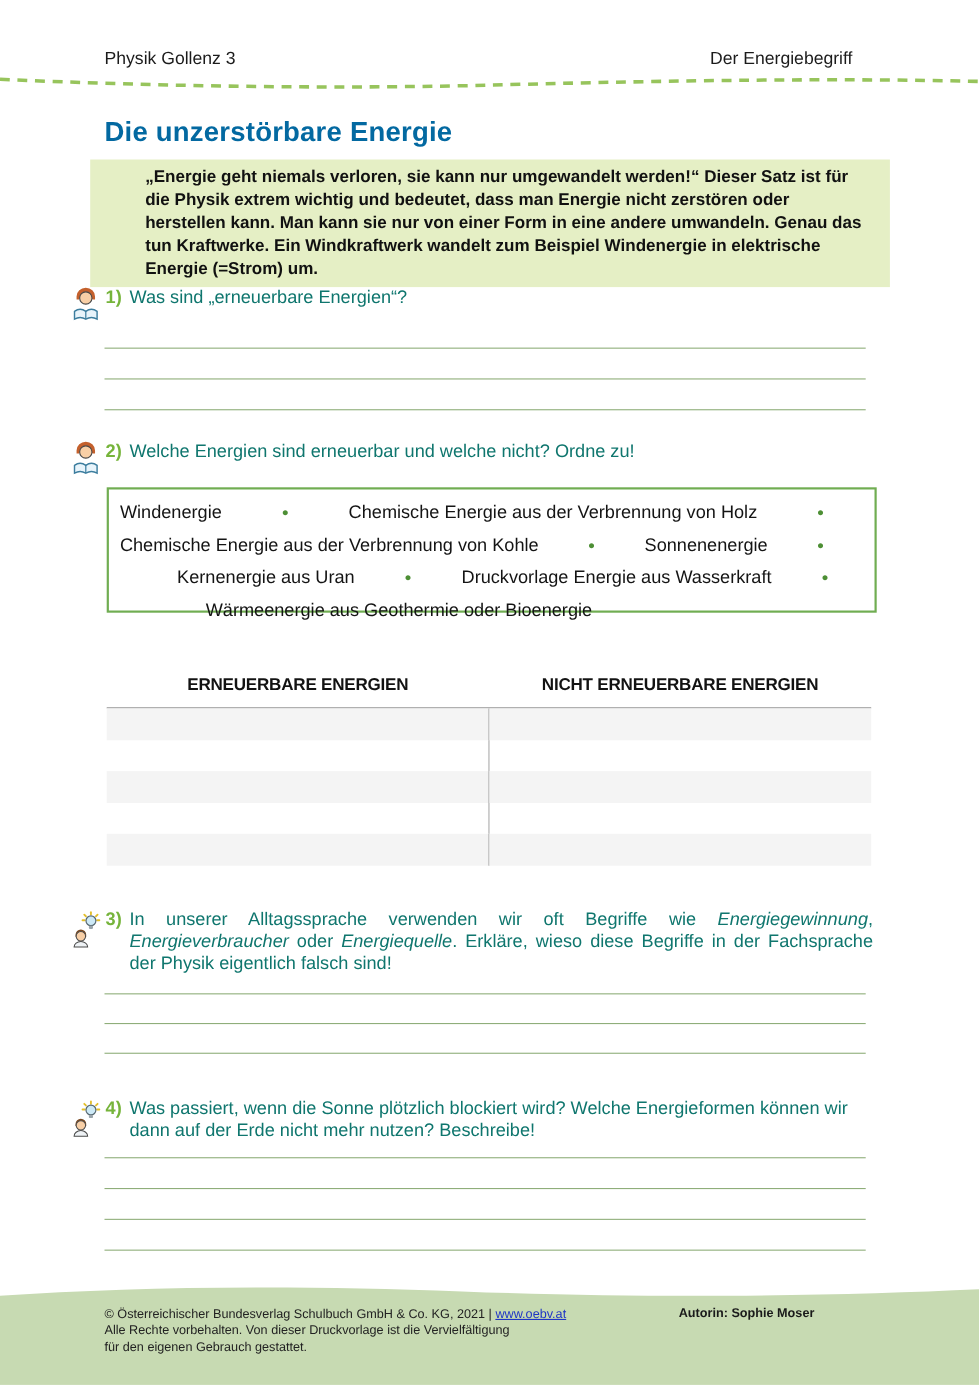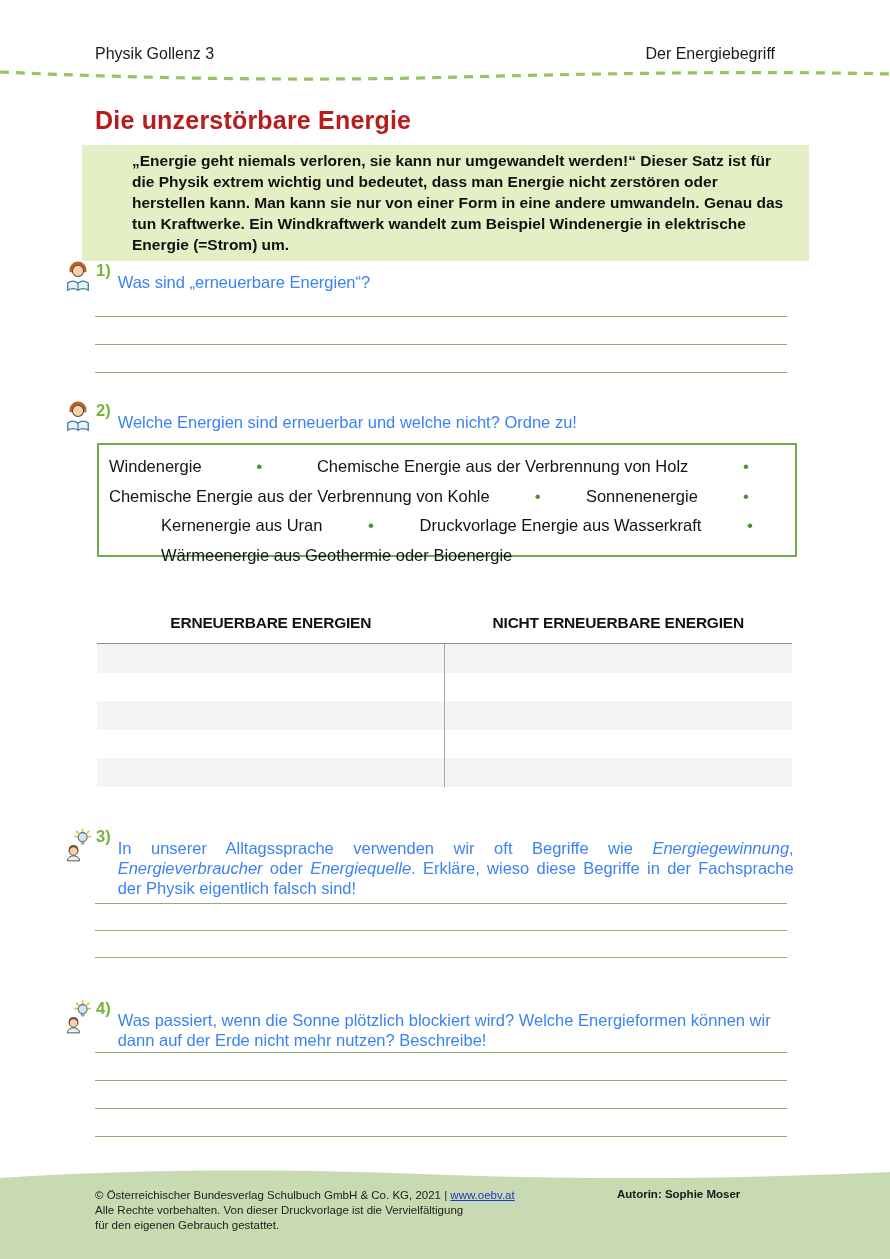--- a/index.html
+++ b/index.html
@@ -6,32 +6,32 @@
   html,body { background:#ffffff; }
   body { font-family:"Liberation Sans", sans-serif; color:#1b1b1b; }
   .page { position:relative; width:890px; height:1259px; background:#ffffff; overflow:hidden; margin:0 auto; }
 
   
   .hdr-left  { position:absolute; left:95px;  top:45px; font-size:16px; font-weight:500; }
   .hdr-right { position:absolute; right:115px; top:45px; font-size:16px; font-weight:500; }
   .dash-line { position:absolute; left:0; top:66px; width:890px; height:16px; }
 
   
-  .page-title { position:absolute; left:95px; top:106px; font-size:25px; font-weight:700; color:#b91c1c; letter-spacing:0.2px; }
+  .page-title { position:absolute; left:95px; top:106px; font-size:25px; font-weight:700; color:#0369a1; letter-spacing:0.2px; }
 
   
   .intro-box { position:absolute; left:82px; top:145px; width:727px; min-height:88px;
                background:#e5efc5; padding:5px 14px 6px 14px; }
   .intro-box p { font-size:15.5px; font-weight:700; line-height:21px; color:#111;margin-left:36px; }
 
   
   .q-row { position:absolute; left:64px; display:flex; align-items:flex-start; }
   .q-icon { width:32px; flex:0 0 32px; padding-top:1px; }
   .q-num  { font-weight:700; color:#76b43b; font-size:16.5px; margin-right:7px; white-space:nowrap; line-height:20px; }
-  .q-text { font-size:16.5px; line-height:20px; color:#3b82f6;margin-top:12px; }
+  .q-text { font-size:16.5px; line-height:20px; color:#0f766e; }
   .q1-row { top:260px; width:740px; }
   .q2-row { top:400px; width:740px; }
   .q3-row { top:826px; width:742px; }
   .q4-row { top:998px; width:742px; }
   .q3-row .q-text { width:676px; text-align:justify; }
   .q4-row .q-text { width:676px; }
   .q-text em { font-style:italic; }
 
   
   .answer-lines { position:absolute; left:95px; width:692px; }
@@ -42,21 +42,21 @@
   .q3-lines .answer-line { height:27px; }
 
   
   .word-box { position:absolute; left:97px; top:443px; width:700px; height:114px;
               border:2px solid #70ad52; padding-top:7px; }
   .wb-line { display:flex; align-items:center; height:29.5px; font-size:16.5px; color:#141414; }
   .wb-bullet { color:#4d8f35; font-size:17px; line-height:1; }
   .wb-line-1 { justify-content:space-between; padding:0 46px 0 10px; }
   .wb-line-2 { justify-content:space-between; padding:0 46px 0 10px; }
   .wb-line-3 { justify-content:space-between; padding:0 42px 0 62px; }
-  .wb-line-4 { justify-content:flex-start;   padding-left:62px; }
+  .wb-line-4 { justify-content:flex-start;   padding-left:62px;margin-left:26px; }
 
   
   .sort-table-headers { position:absolute; left:97px; top:614px; width:695px; display:flex; }
   .sort-table-headers div { flex:1; text-align:center; font-weight:700; font-size:15.5px; letter-spacing:-0.2px; color:#121212; }
   .sort-table { position:absolute; left:97px; top:643px; width:695px; border-top:1.4px solid #8f8f8f; }
   .sort-row { display:flex; height:28.6px; }
   .sort-cell { flex:1; }
   .sort-cell:first-child { border-right:1.2px solid #ababab; }
   .sort-row:nth-child(odd) .sort-cell { background:#f4f4f4; }
 

